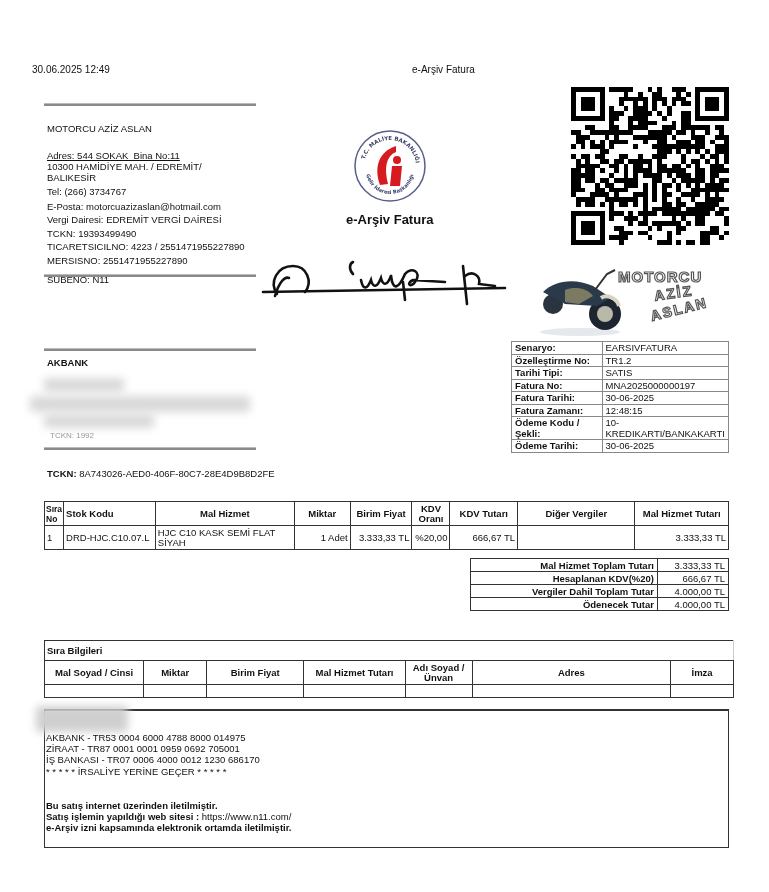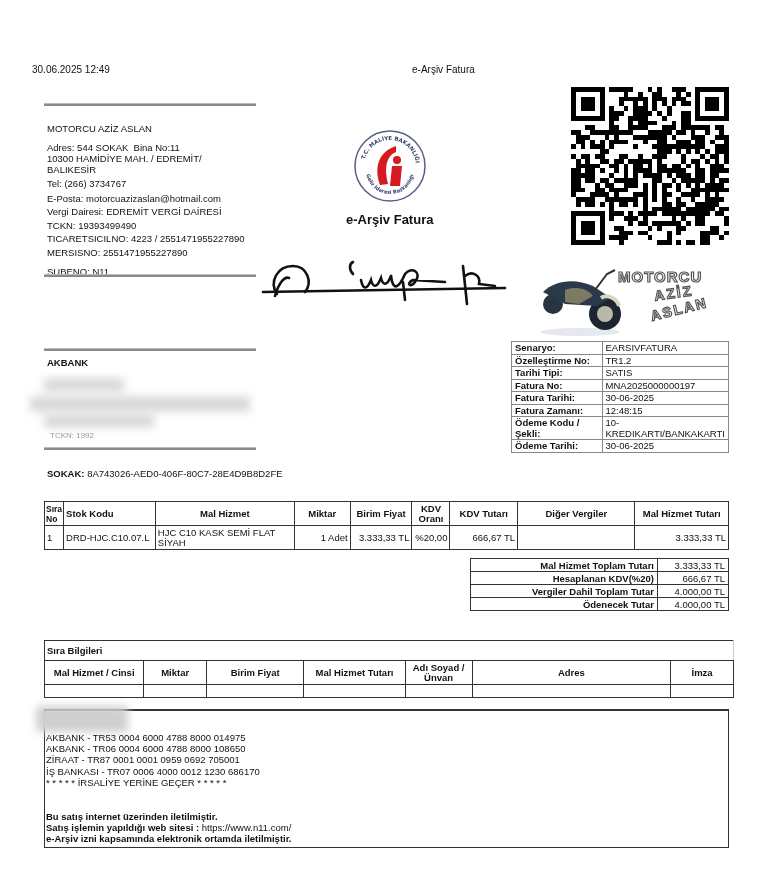--- a/index.html
+++ b/index.html
@@ -26,21 +26,21 @@
 </style>
 </head>
 <body>
 
 <div class="abs" style="left:32px;top:64px;font-size:10px;">30.06.2025 12:49</div>
 <div class="abs" style="left:412px;top:64px;font-size:10px;">e-Arşiv Fatura</div>
 
 <div class="hr" style="left:44px;top:103px;width:212px;"></div>
 <div class="abs seller" style="left:47px;top:123px;">
   <div>MOTORCU AZİZ ASLAN</div>
-  <div style="margin-top:6px;">Adres: 544 SOKAK  Bina No:11</div>
+  <div style="margin-top:14px;text-decoration:underline;">Adres: 544 SOKAK  Bina No:11</div>
   <div style="line-height:10px;">10300 HAMİDİYE MAH. / EDREMİT/</div>
   <div style="line-height:11px;">BALIKESİR</div>
   <div style="margin-top:3px;">Tel: (266) 3734767</div>
   <div style="margin-top:2px;">E-Posta: motorcuazizaslan@hotmail.com</div>
   <div style="margin-top:1px;">Vergi Dairesi: EDREMİT VERGİ DAİRESİ</div>
   <div style="margin-top:1px;">TCKN: 19393499490</div>
   <div style="margin-top:1px;">TICARETSICILNO: 4223 / 2551471955227890</div>
   <div style="margin-top:1px;">MERSISNO: 2551471955227890</div>
   <div style="margin-top:7px;">SUBENO: N11</div>
 </div>
@@ -1188,21 +1188,21 @@
 
 <div class="hr" style="left:44px;top:348px;width:212px;"></div>
 <div class="abs bold" style="left:47px;top:357px;font-size:9.5px;">AKBANK</div>
 <div class="blur" style="left:44px;top:378px;width:80px;height:14px;"></div>
 <div class="blur" style="left:30px;top:396px;width:220px;height:16px;"></div>
 <div class="blur" style="left:44px;top:414px;width:110px;height:14px;"></div>
 <div class="abs" style="left:50px;top:431px;font-size:8px;color:#999;">TCKN: 1992</div>
 <div class="hr" style="left:44px;top:447px;width:212px;"></div>
 
 <div class="abs" style="left:47px;top:468px;font-size:9.5px;">
-  <span class="bold">SOKAK:</span>
+  <span class="bold">TCKN:</span>
   <span>8A743026-AED0-406F-80C7-28E4D9B8D2FE</span>
 </div>
 
 <table class="abs info" style="left:511px;top:341px;width:218px;">
   <tbody id="info-body">
       <tr>
         <td class="k">Senaryo:</td>
         <td>EARSIVFATURA</td>
       </tr>
       <tr>
@@ -1285,21 +1285,21 @@
       </tr>
     </tbody>
 </table>
 
 <table class="abs iade" style="left:44px;top:640px;width:690px;">
   <tbody>
     <tr>
         <td colspan="7" class="bold" style="height:20px;border-left:1px solid #333;border-right:1px solid #ccc;">Sıra Bilgileri</td>
       </tr>
     <tr id="iade-head">
-        <th style="width: 98px; height: 24px; line-height: 10px;">Mal Hizmet / Cinsi</th>
+        <th style="width: 98px; height: 24px; line-height: 10px;">Mal Soyad / Cinsi</th>
         <th style="width: 62px; height: 24px; line-height: 10px;">Miktar</th>
         <th style="width: 96px; height: 24px; line-height: 10px;">Birim Fiyat</th>
         <th style="width: 100px; height: 24px; line-height: 10px;">Mal Hizmet Tutarı</th>
         <th style="width: 66px; height: 24px; line-height: 10px;">Adı Soyad / Ünvan</th>
         <th style="width: 196px; height: 24px; line-height: 10px;">Adres</th>
         <th style="width: 62px; height: 24px; line-height: 10px;">İmza</th>
       </tr>
     <tr id="iade-empty">
         <td style="height: 13px;"></td>
         <td style="height: 13px;"></td>
@@ -1309,21 +1309,20 @@
         <td style="height: 13px;"></td>
         <td style="height: 13px;"></td>
       </tr>
   </tbody>
 </table>
 
 <div class="abs" style="left:44px;top:709px;width:685px;height:139px;border:1px solid #333;border-top:2px solid #333;"></div>
 <div class="blur" style="left:36px;top:706px;width:92px;height:26px;background:#cfcfcf;"></div>
 <div class="abs notes" style="left:46px;top:732px;font-size:9.5px;">
   <div>AKBANK - TR53 0004 6000 4788 8000 014975</div>
-  <div>AKBANK - TR06 0004 6000 4788 8000 108650</div>
   <div>ZİRAAT - TR87 0001 0001 0959 0692 705001</div>
   <div>İŞ BANKASI - TR07 0006 4000 0012 1230 686170</div>
   <div>* * * * * İRSALİYE YERİNE GEÇER * * * * *</div>
   <div style="height:23px;"></div>
   <div class="bold">Bu satış internet üzerinden iletilmiştir.</div>
   <div><span class="bold">Satış işlemin yapıldığı web sitesi :</span><span> https://www.n11.com/</span></div>
   <div class="bold">e-Arşiv izni kapsamında elektronik ortamda iletilmiştir.</div>
 </div>
 
 </body></html>

